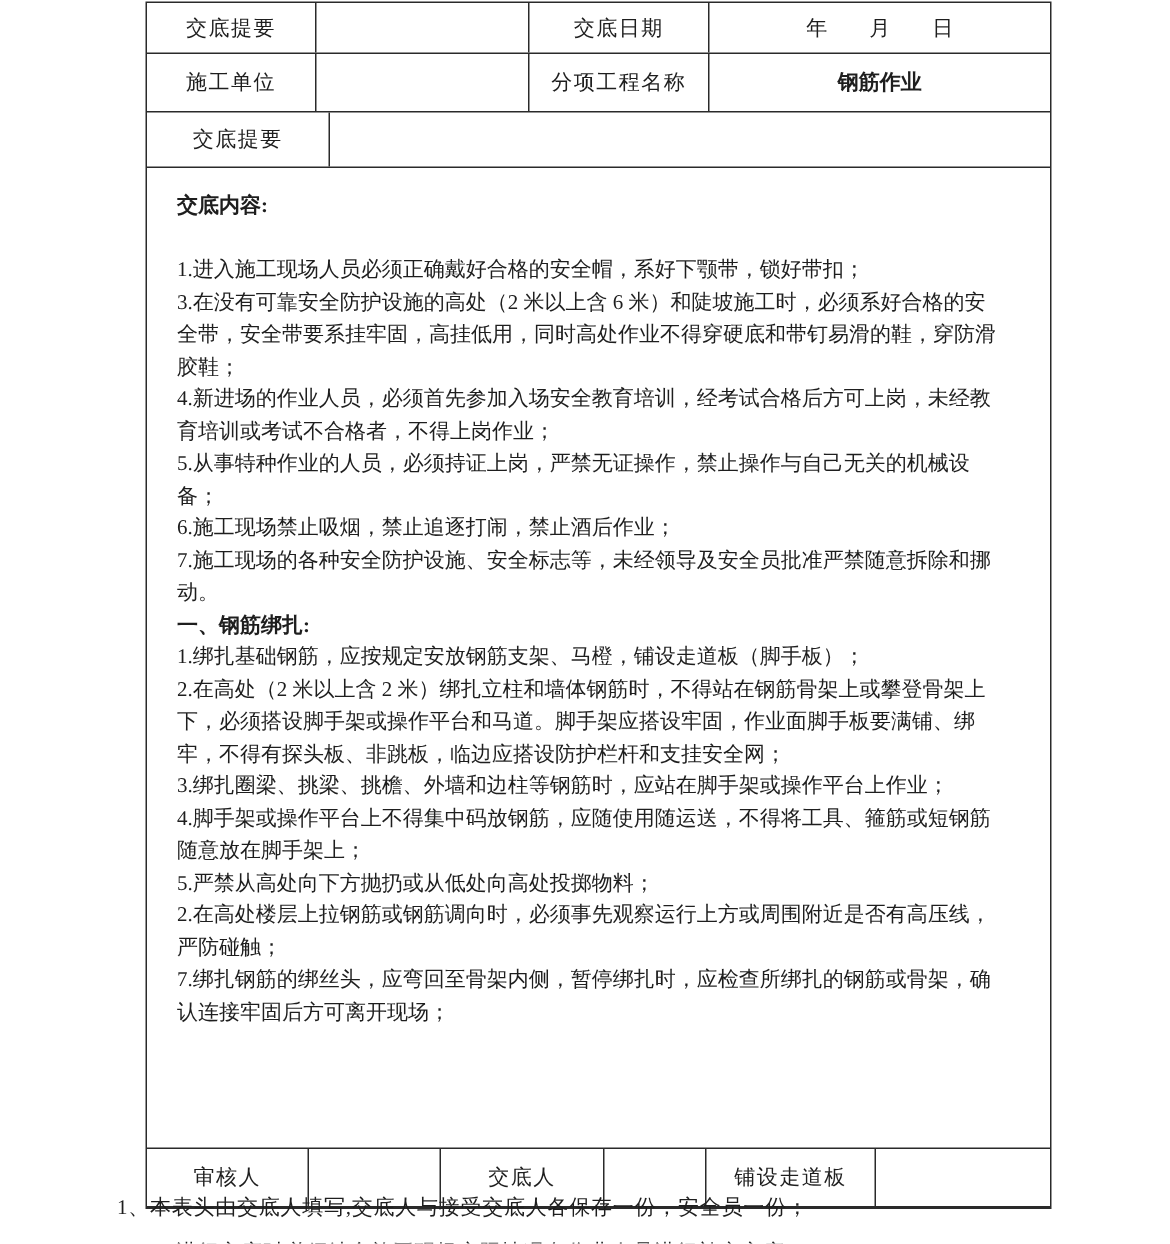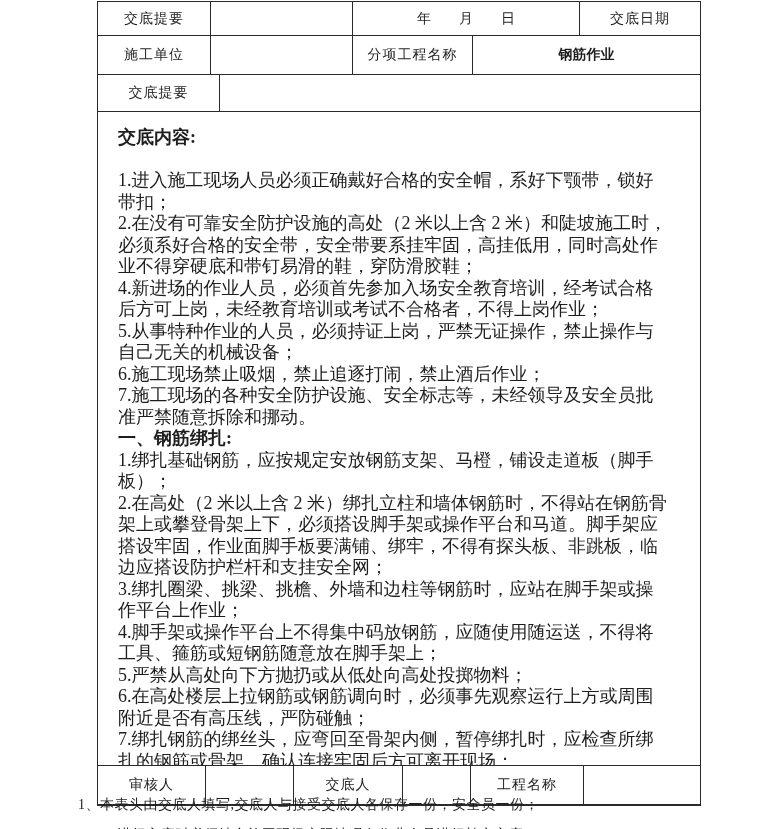--- a/index.html
+++ b/index.html
@@ -38,21 +38,21 @@
   .w-sum-label{width:122px;}
   .c-label{letter-spacing:1px;}
   .bold{font-weight:bold;}
   .content{
     height:654px;
     padding:15px 32px 0 20px;
     box-sizing:border-box;
     border-bottom:1px solid #2a2a2a;
     overflow:hidden;
   }
-  .line{font-size:18px;line-height:21.5px;min-height:21.5px;}
+  .line{font-size:14px;line-height:21.5px;min-height:21.5px;}
   .line.heading{font-weight:bold;}
   .line.spacer{height:21.5px;}
   .sign-row{height:38px;justify-content:space-between;}
   .sw1{width:108px;}
   .sw2{width:88px;}
   .sw3{width:109px;}
   .sw4{width:68px;}
   .sw5{width:113px;}
   .footnote{
     position:absolute;
@@ -64,61 +64,61 @@
   .footnote-2{left:95px;top:826px;}
 </style>
 </head>
 <body>
 
 <div class="form">
 
   <div class="row r1">
     <div class="cell w1 c-label">交底提要</div>
     <div class="cell w2"></div>
+    <div class="cell w3 c-label">交底日期</div>
     <div class="cell wide">年　　月　　日</div>
-    <div class="cell w3 c-label">交底日期</div>
   </div>
 
   <div class="row r2">
     <div class="cell w1 c-label">施工单位</div>
     <div class="cell w2"></div>
     <div class="cell w3 c-label">分项工程名称</div>
     <div class="cell wide bold">钢筋作业</div>
   </div>
 
   <div class="row r3">
     <div class="cell w-sum-label c-label">交底提要</div>
     <div class="cell wide"></div>
   </div>
 
   <div class="content">
 
   <div class="line heading">交底内容:</div>
       <div class="line spacer"></div>
       <div class="line">1.进入施工现场人员必须正确戴好合格的安全帽，系好下颚带，锁好带扣；</div>
-      <div class="line">2.在没有可靠安全防护设施的高处（2 米以上含 2 米）和陡坡施工时，必须系好合格的安全带，安全带要系挂牢固，高挂低用，同时高处作业不得穿硬底和带钉易滑的鞋，穿防滑胶鞋；</div>
+      <div class="line">3.在没有可靠安全防护设施的高处（2 米以上含 6 米）和陡坡施工时，必须系好合格的安全带，安全带要系挂牢固，高挂低用，同时高处作业不得穿硬底和带钉易滑的鞋，穿防滑胶鞋；</div>
       <div class="line">4.新进场的作业人员，必须首先参加入场安全教育培训，经考试合格后方可上岗，未经教育培训或考试不合格者，不得上岗作业；</div>
       <div class="line">5.从事特种作业的人员，必须持证上岗，严禁无证操作，禁止操作与自己无关的机械设备；</div>
       <div class="line">6.施工现场禁止吸烟，禁止追逐打闹，禁止酒后作业；</div>
       <div class="line">7.施工现场的各种安全防护设施、安全标志等，未经领导及安全员批准严禁随意拆除和挪动。</div>
       <div class="line heading">一、钢筋绑扎:</div>
       <div class="line">1.绑扎基础钢筋，应按规定安放钢筋支架、马橙，铺设走道板（脚手板）；</div>
       <div class="line">2.在高处（2 米以上含 2 米）绑扎立柱和墙体钢筋时，不得站在钢筋骨架上或攀登骨架上下，必须搭设脚手架或操作平台和马道。脚手架应搭设牢固，作业面脚手板要满铺、绑牢，不得有探头板、非跳板，临边应搭设防护栏杆和支挂安全网；</div>
       <div class="line">3.绑扎圈梁、挑梁、挑檐、外墙和边柱等钢筋时，应站在脚手架或操作平台上作业；</div>
       <div class="line">4.脚手架或操作平台上不得集中码放钢筋，应随使用随运送，不得将工具、箍筋或短钢筋随意放在脚手架上；</div>
       <div class="line">5.严禁从高处向下方抛扔或从低处向高处投掷物料；</div>
-      <div class="line">6.在高处楼层上拉钢筋或钢筋调向时，必须事先观察运行上方或周围附近是否有高压线，严防碰触；</div>
+      <div class="line">2.在高处楼层上拉钢筋或钢筋调向时，必须事先观察运行上方或周围附近是否有高压线，严防碰触；</div>
       <div class="line">7.绑扎钢筋的绑丝头，应弯回至骨架内侧，暂停绑扎时，应检查所绑扎的钢筋或骨架，确认连接牢固后方可离开现场；</div>
     </div>
 
   <div class="row sign-row">
     <div class="cell sw1 c-label">审核人</div>
     <div class="cell sw2"></div>
     <div class="cell sw3 c-label">交底人</div>
     <div class="cell sw4"></div>
-    <div class="cell sw5 c-label">工程名称</div>
+    <div class="cell sw5 c-label">铺设走道板</div>
     <div class="cell wide"></div>
   </div>
 
 </div>
 
 <div class="footnote footnote-1">1、本表头由交底人填写,交底人与接受交底人各保存一份，安全员一份；</div>
 <div class="footnote footnote-2">2、进行交底时必须结合施工现场实际情况向作业人员进行补充交底；</div>
 
 </body></html>

